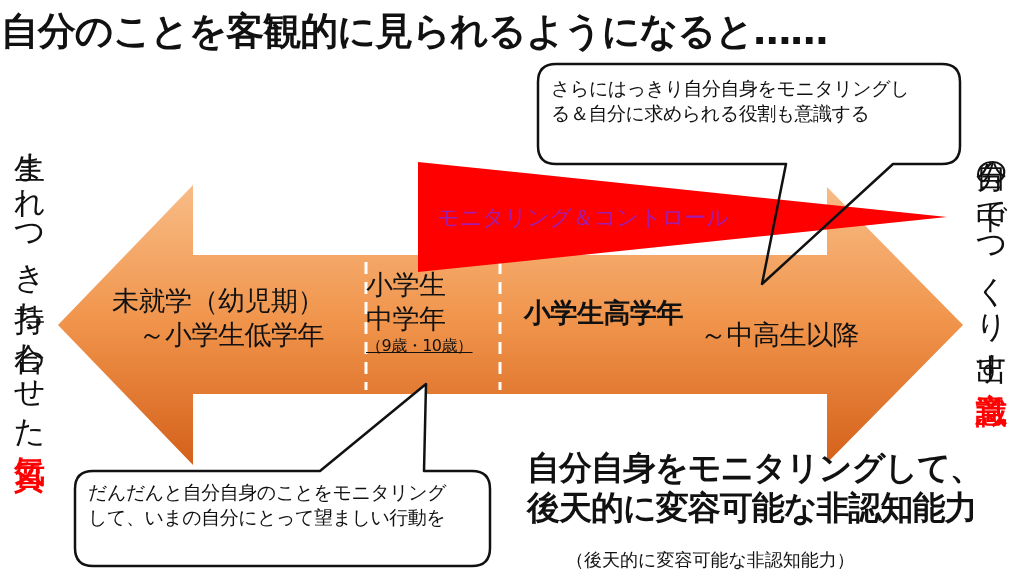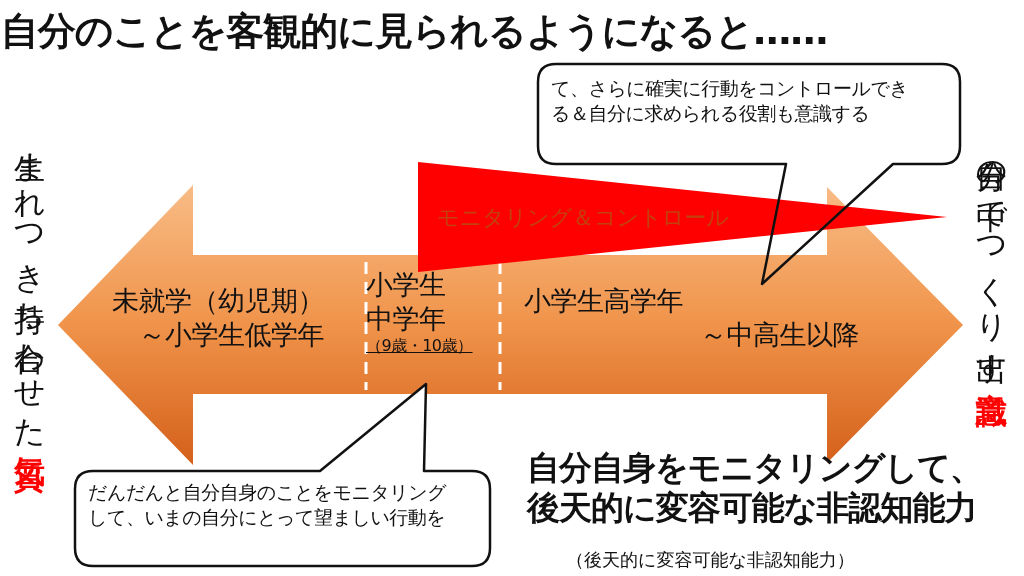--- a/index.html
+++ b/index.html
@@ -6,21 +6,21 @@
   body { width:1024px; height:576px; position:relative; overflow:hidden;
          font-family:"DejaVu Sans","Liberation Sans",sans-serif; color:#111; }
   .abs { position:absolute; }
   svg.shapes { position:absolute; left:0; top:0; width:1024px; height:576px; }
   .title { left:0; top:6px; width:828px; text-align:center; font-size:38px; font-weight:bold; letter-spacing:-1px; white-space:nowrap; }
   .vert { writing-mode:vertical-rl; text-orientation:upright; font-size:31px; line-height:1; letter-spacing:2px; white-space:nowrap; }
   .vert .red { color:#ff0000; font-weight:bold; }
   .callout-text { font-size:19px; line-height:25px; white-space:nowrap; letter-spacing:-0.5px; }
   .stage { font-size:27px; line-height:34px; white-space:nowrap; letter-spacing:-0.5px;text-align:right; }
   .stage-sub { font-size:16px;text-decoration:underline; }
-  .flag-label { color:#c2410c; font-size:22px; white-space:nowrap; }
+  .flag-label { color:#a21caf; font-size:22px; white-space:nowrap; }
   .summary { font-size:33px; font-weight:bold; line-height:40px; white-space:nowrap; letter-spacing:-1px; }
   .summary-note { font-size:18px; white-space:nowrap; }
 </style>
 </head>
 <body>
 
 <svg class="shapes" viewBox="0 0 1024 576">
   <defs>
     <linearGradient id="orangeGrad" x1="0" y1="0" x2="0" y2="1">
       <stop offset="0" stop-color="#F8BC86"></stop>
@@ -47,36 +47,36 @@
   <span>生まれつき持ち合わせた</span><span class="red">気質</span>
 </div>
 
 <div class="abs vert" style="left:976px; top:136px;">
   <span>自分の中でつくり出す</span><span class="red">意識</span>
 </div>
 
 <div class="abs flag-label" style="left:437px; top:203px;">モニタリング＆コントロール</div>
 
 <div class="abs callout-text" style="left:551px; top:76px;">
-  <div>て、さらに確実に行動をコントロールでき</div>
+  <div>さらにはっきり自分自身をモニタリングし</div>
   <div>る＆自分に求められる役割も意識する</div>
 </div>
 
 <div class="abs stage" style="left:112px; top:284px;">
   <div>未就学（幼児期）</div>
   <div>～小学生低学年</div>
 </div>
 
 <div class="abs stage" style="left:366px; top:268px; width:134px; text-align:left;">
   <div>小学生</div>
   <div>中学年</div>
   <div class="stage-sub" style="line-height:20px;">（9歳・10歳）</div>
 </div>
 
-<div class="abs stage" style="left:524px; top:284px;">小学生高学年</div>
+<div class="abs stage" style="left:524px; top:296px;font-weight:bold;">小学生高学年</div>
 <div class="abs stage" style="left:700px; top:318px;">～中高生以降</div>
 
 <div class="abs callout-text" style="left:88px; top:480px;">
   <div>だんだんと自分自身のことをモニタリング</div>
   <div>して、いまの自分にとって望ましい行動を</div>
 </div>
 
 <div class="abs summary" style="left:527px; top:448px;">
   <div>自分自身をモニタリングして、</div>
   <div>後天的に変容可能な非認知能力</div>

